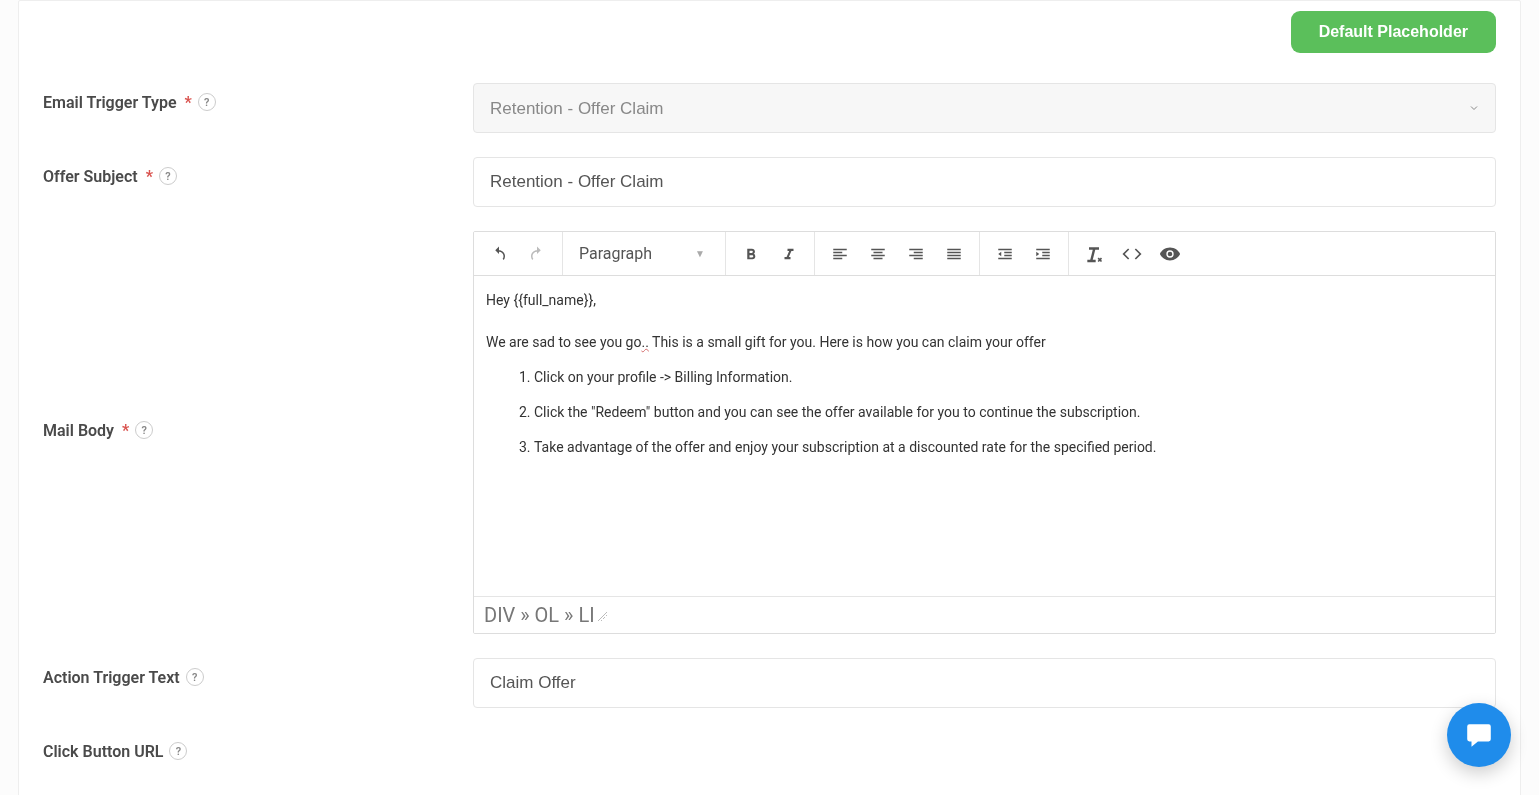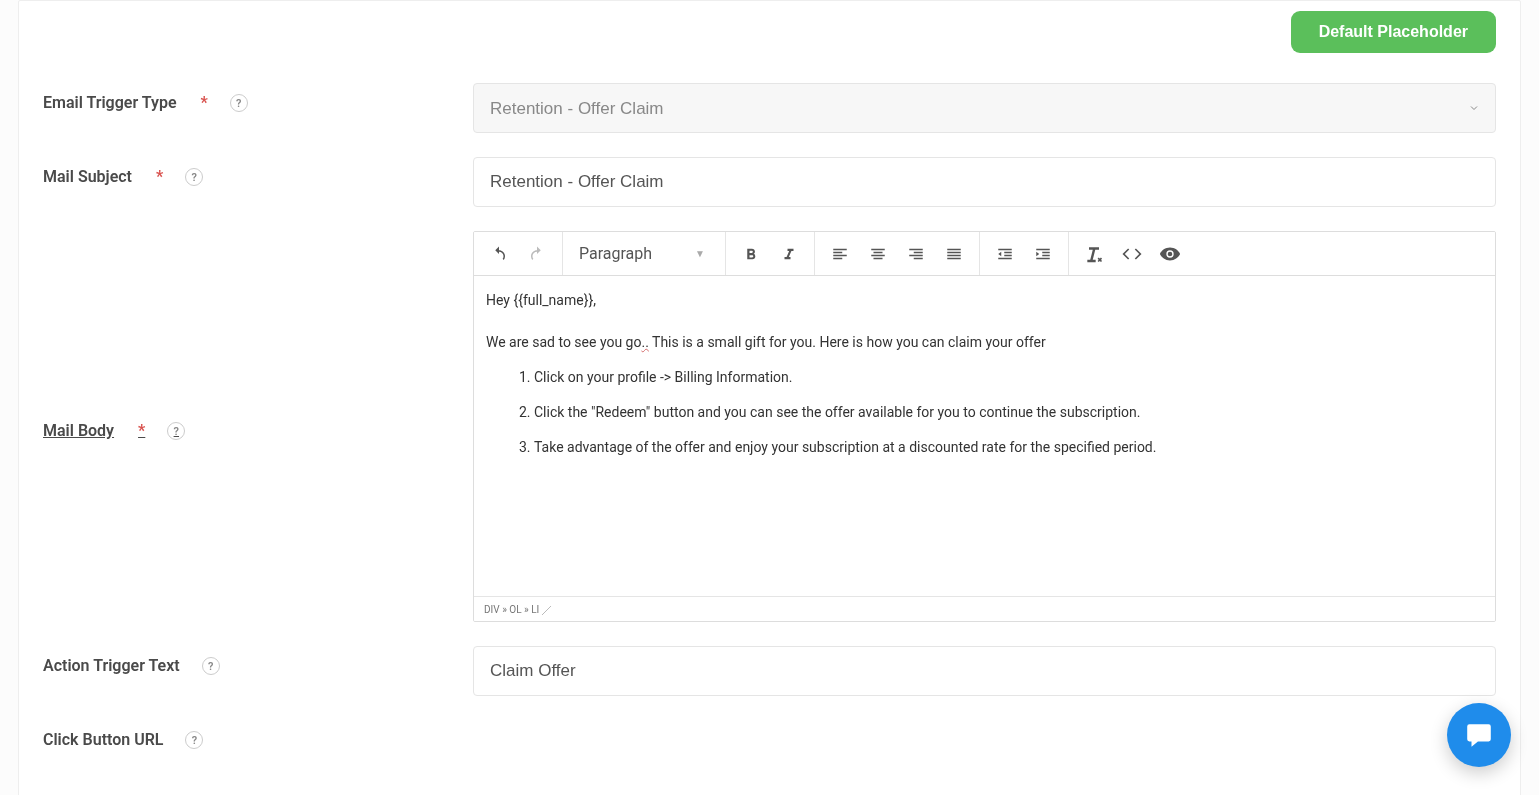--- a/index.html
+++ b/index.html
@@ -43,24 +43,24 @@
     margin-bottom: 24px;
   }
   .label-col {
     width: 430px;
     flex-shrink: 0;
     font-size: 16px;
     color: #4a4a4a;
     font-weight: 600;
     padding-top: 10px;
     display: flex;
-    align-items: flex-end;
-    gap: 22px;
-  }
-  .form-row.editor-row .label-col { padding-top: 190px; text-decoration: underline; }
+    align-items: flex-start;
+    gap: 6px;
+  }
+  .form-row.editor-row .label-col { padding-top: 190px; }
   .req { color: #d9534f; font-weight: 700; margin-left: 2px;}
   .help {
     display: inline-flex;
     align-items: center;
     justify-content: center;
     width: 18px;
     height: 18px;
     border: 1px solid #ccc;
     border-radius: 50%;
     font-size: 11px;
@@ -162,21 +162,21 @@
     text-decoration-thickness: 1px;
   }
   .editor-content ol {
     padding-left: 48px;
     margin-top: 10px;
   }
   .editor-content ol li { margin: 14px 0; }
   .editor-footer {
     border-top: 1px solid #e5e5e5;
     background: #fff;
-    font-size: 10px;
+    font-size: 20px;
     color: #777;
     padding: 6px 10px;
     display: flex;
     align-items: center;
   }
   .resize-grip {
     width: 12px; height: 12px;
     display: inline-block;
     background:
       linear-gradient(135deg, transparent 60%, #bbb 60%, #bbb 63%, transparent 63%, transparent 72%, #bbb 72%, #bbb 75%, transparent 75%, transparent 84%, #bbb 84%, #bbb 87%, transparent 87%);
@@ -226,21 +226,21 @@
             <svg width="12" height="12" viewBox="0 0 24 24" fill="none" stroke="currentColor" stroke-width="2">
                 <polyline points="6 9 12 15 18 9"></polyline>
               </svg>
           </span>
         </div>
       </div>
     </div>
 
     <div class="form-row">
       <div class="label-col">
-        <span>Mail Subject</span>
+        <span>Offer Subject</span>
         <span class="req">*</span>
         <span class="help">?</span>
       </div>
       <div class="field-col">
         <input class="text-input" type="text" value="Retention - Offer Claim" style="">
       </div>
     </div>
 
     <div class="form-row editor-row">
       <div class="label-col">

